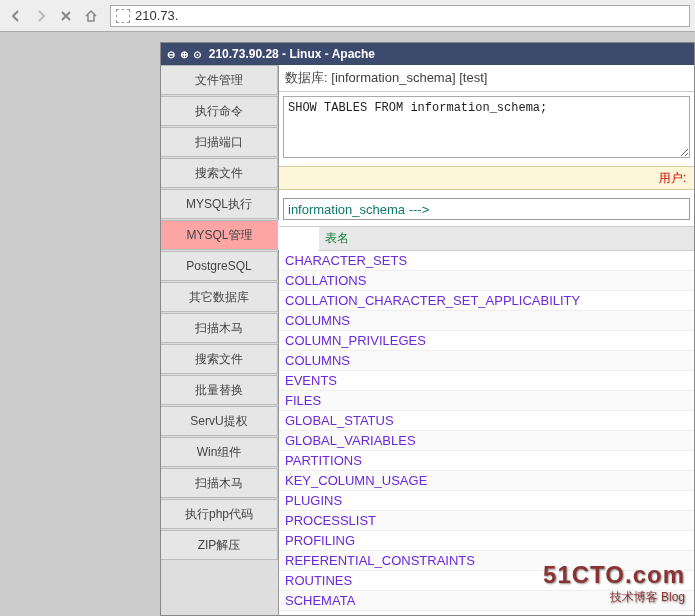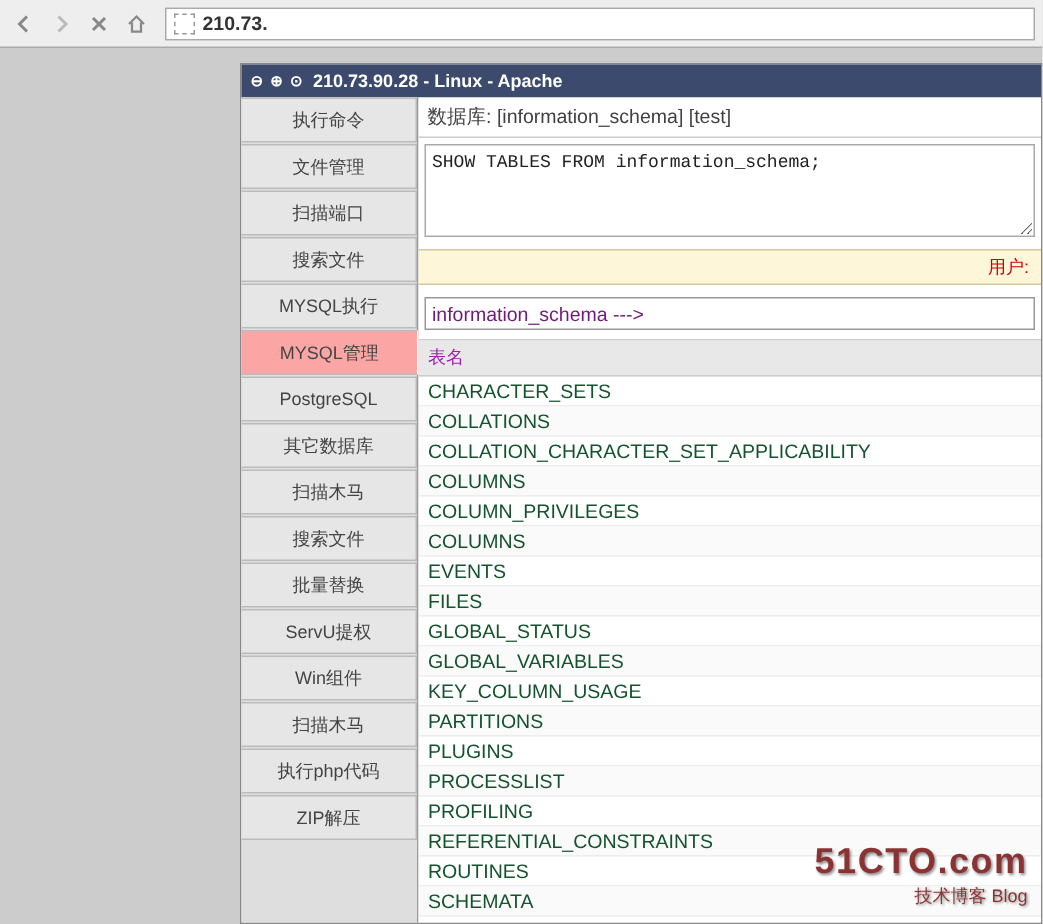--- a/index.html
+++ b/index.html
@@ -40,21 +40,21 @@
       align-items: center;
       padding: 0 5px;
       margin-left: 5px;
     }
     .url-icon {
       width: 14px;
       height: 14px;
       border: 1px dashed #999;
       margin-right: 5px;
     }
-    .url-text { color: #333; font-size: 13px; font-weight: bold; }
+    .url-text { color: #333; font-size: 13px; }
     .workspace {
       position: absolute;
       left: 160px;
       top: 42px;
       right: 0;
       bottom: 0;
       background: #fff;
       border: 1px solid #888;
     }
     .titlebar {
@@ -134,40 +134,41 @@
     .user-label { color: #c00; font-size: 12px; }
     .select-bar {
       margin: 8px 4px 6px 4px;
     }
     .select-field {
       width: 100%;
       height: 22px;
       border: 1px solid #999;
       background: #fff;
       font-size: 13px;
-      color: #701a75;
+      color: #0f766e;
       padding: 0 4px;
       font-family: inherit;
     }
     .table-area {
       flex: 1;
       overflow-y: auto;
       border-top: 1px solid #ccc;
     }
     .th-row {
       background: #e8e8e8;
       padding: 3px 6px;
       font-size: 12px;
-      color: #a21caf;
+      color: #15803d;
       border-bottom: 1px solid #ccc;
+      margin-left: 40px;
     }
     .data-row {
       padding: 2px 6px;
       font-size: 13px;
-      color: #14532d;
+      color: #6d28d9;
       border-bottom: 1px solid #eee;
       cursor: pointer;
       font-family: Verdana, sans-serif;
     }
     .data-row:nth-child(even) { background: #fafafa; }
     .watermark {
       position: absolute;
       right: 10px;
       bottom: 10px;
       color: #7f1d1d;
@@ -209,22 +210,22 @@
   </div>
 </div>
 
 <div class="workspace">
   <div class="titlebar">
     <span class="title-controls">⊖ ⊕ ⊙</span>
     <span>210.73.90.28 - Linux - Apache</span>
   </div>
   <div class="body-wrap">
     <div class="sidebar" id="sidebar">
+        <div class="sidebar-item">文件管理</div>
         <div class="sidebar-item">执行命令</div>
-        <div class="sidebar-item">文件管理</div>
         <div class="sidebar-item">扫描端口</div>
         <div class="sidebar-item">搜索文件</div>
         <div class="sidebar-item">MYSQL执行</div>
         <div class="sidebar-item active">MYSQL管理</div>
         <div class="sidebar-item">PostgreSQL</div>
         <div class="sidebar-item">其它数据库</div>
         <div class="sidebar-item">扫描木马</div>
         <div class="sidebar-item">搜索文件</div>
         <div class="sidebar-item">批量替换</div>
         <div class="sidebar-item">ServU提权</div>
@@ -251,22 +252,22 @@
             <div class="data-row">CHARACTER_SETS</div>
             <div class="data-row">COLLATIONS</div>
             <div class="data-row">COLLATION_CHARACTER_SET_APPLICABILITY</div>
             <div class="data-row">COLUMNS</div>
             <div class="data-row">COLUMN_PRIVILEGES</div>
             <div class="data-row">COLUMNS</div>
             <div class="data-row">EVENTS</div>
             <div class="data-row">FILES</div>
             <div class="data-row">GLOBAL_STATUS</div>
             <div class="data-row">GLOBAL_VARIABLES</div>
+            <div class="data-row">PARTITIONS</div>
             <div class="data-row">KEY_COLUMN_USAGE</div>
-            <div class="data-row">PARTITIONS</div>
             <div class="data-row">PLUGINS</div>
             <div class="data-row">PROCESSLIST</div>
             <div class="data-row">PROFILING</div>
             <div class="data-row">REFERENTIAL_CONSTRAINTS</div>
             <div class="data-row">ROUTINES</div>
             <div class="data-row">SCHEMATA</div>
             <div class="data-row">SCHEMA PRIVILEGES</div>
           </div>
       </div>
     </div>

